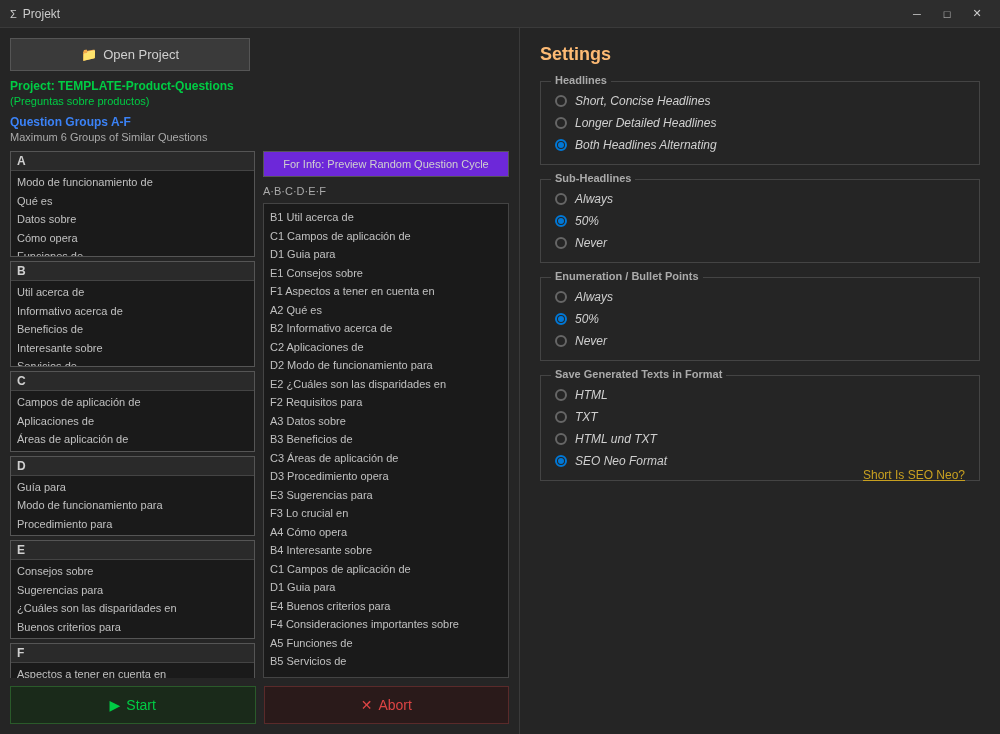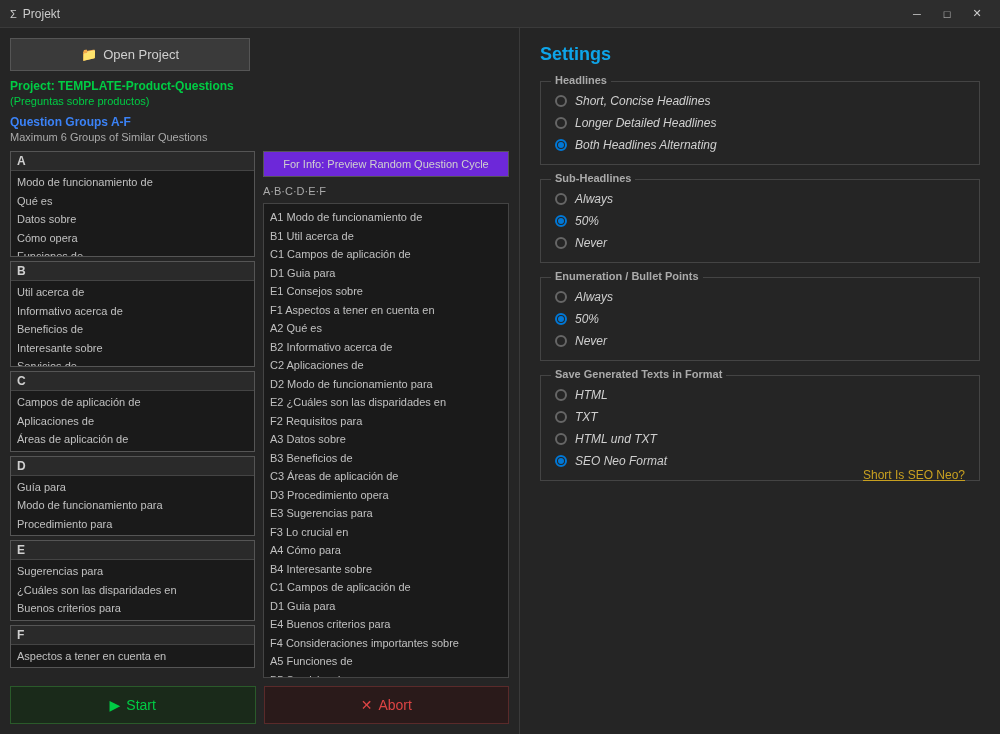--- a/index.html
+++ b/index.html
@@ -197,21 +197,21 @@
     }
     .right-panel {
       flex: 1;
       background: #252525;
       padding: 16px 20px;
       overflow-y: auto;
     }
     .settings-title {
       font-size: 18px;
       font-weight: bold;
-      color: #0ea5e9;
+      color: #fdba74;
       margin-bottom: 16px;
     }
     .settings-group {
       border: 1px solid #444;
       padding: 12px 14px;
       margin-bottom: 14px;
       position: relative;
     }
     .settings-group-label {
       position: absolute;
@@ -331,56 +331,56 @@
             <div class="group-header">D</div>
             <div class="group-list scrollbar-style">
               <div class="group-item">Guía para</div>
               <div class="group-item">Modo de funcionamiento para</div>
               <div class="group-item">Procedimiento para</div>
             </div>
           </div>
           <div class="group-box">
             <div class="group-header">E</div>
             <div class="group-list scrollbar-style">
+              <div class="group-item">Consejos sobre</div>
               <div class="group-item">Sugerencias para</div>
               <div class="group-item">¿Cuáles son las disparidades en</div>
               <div class="group-item">Buenos criterios para</div>
             </div>
           </div>
           <div class="group-box">
             <div class="group-header">F</div>
             <div class="group-list scrollbar-style">
               <div class="group-item">Aspectos a tener en cuenta en</div>
             </div>
           </div>
         </div>
 
       <div class="preview-column">
         <button class="preview-btn">For Info: Preview Random Question Cycle</button>
         <div class="preview-label">A·B·C·D·E·F</div>
         <div class="preview-list scrollbar-style" id="preview-list">
-            <div class="preview-list-item">A1 Modo de funcionamiento de</div>
             <div class="preview-list-item">B1 Util acerca de</div>
             <div class="preview-list-item">C1 Campos de aplicación de</div>
             <div class="preview-list-item">D1 Guia para</div>
             <div class="preview-list-item">E1 Consejos sobre</div>
             <div class="preview-list-item">F1 Aspectos a tener en cuenta en</div>
             <div class="preview-list-item">A2 Qué es</div>
             <div class="preview-list-item">B2 Informativo acerca de</div>
             <div class="preview-list-item">C2 Aplicaciones de</div>
             <div class="preview-list-item">D2 Modo de funcionamiento para</div>
             <div class="preview-list-item">E2 ¿Cuáles son las disparidades en</div>
             <div class="preview-list-item">F2 Requisitos para</div>
             <div class="preview-list-item">A3 Datos sobre</div>
             <div class="preview-list-item">B3 Beneficios de</div>
             <div class="preview-list-item">C3 Áreas de aplicación de</div>
             <div class="preview-list-item">D3 Procedimiento opera</div>
             <div class="preview-list-item">E3 Sugerencias para</div>
             <div class="preview-list-item">F3 Lo crucial en</div>
-            <div class="preview-list-item">A4 Cómo para</div>
+            <div class="preview-list-item">A4 Cómo opera</div>
             <div class="preview-list-item">B4 Interesante sobre</div>
             <div class="preview-list-item">C1 Campos de aplicación de</div>
             <div class="preview-list-item">D1 Guia para</div>
             <div class="preview-list-item">E4 Buenos criterios para</div>
             <div class="preview-list-item">F4 Consideraciones importantes sobre</div>
             <div class="preview-list-item">A5 Funciones de</div>
             <div class="preview-list-item">B5 Servicios de</div>
           </div>
       </div>
     </div>

